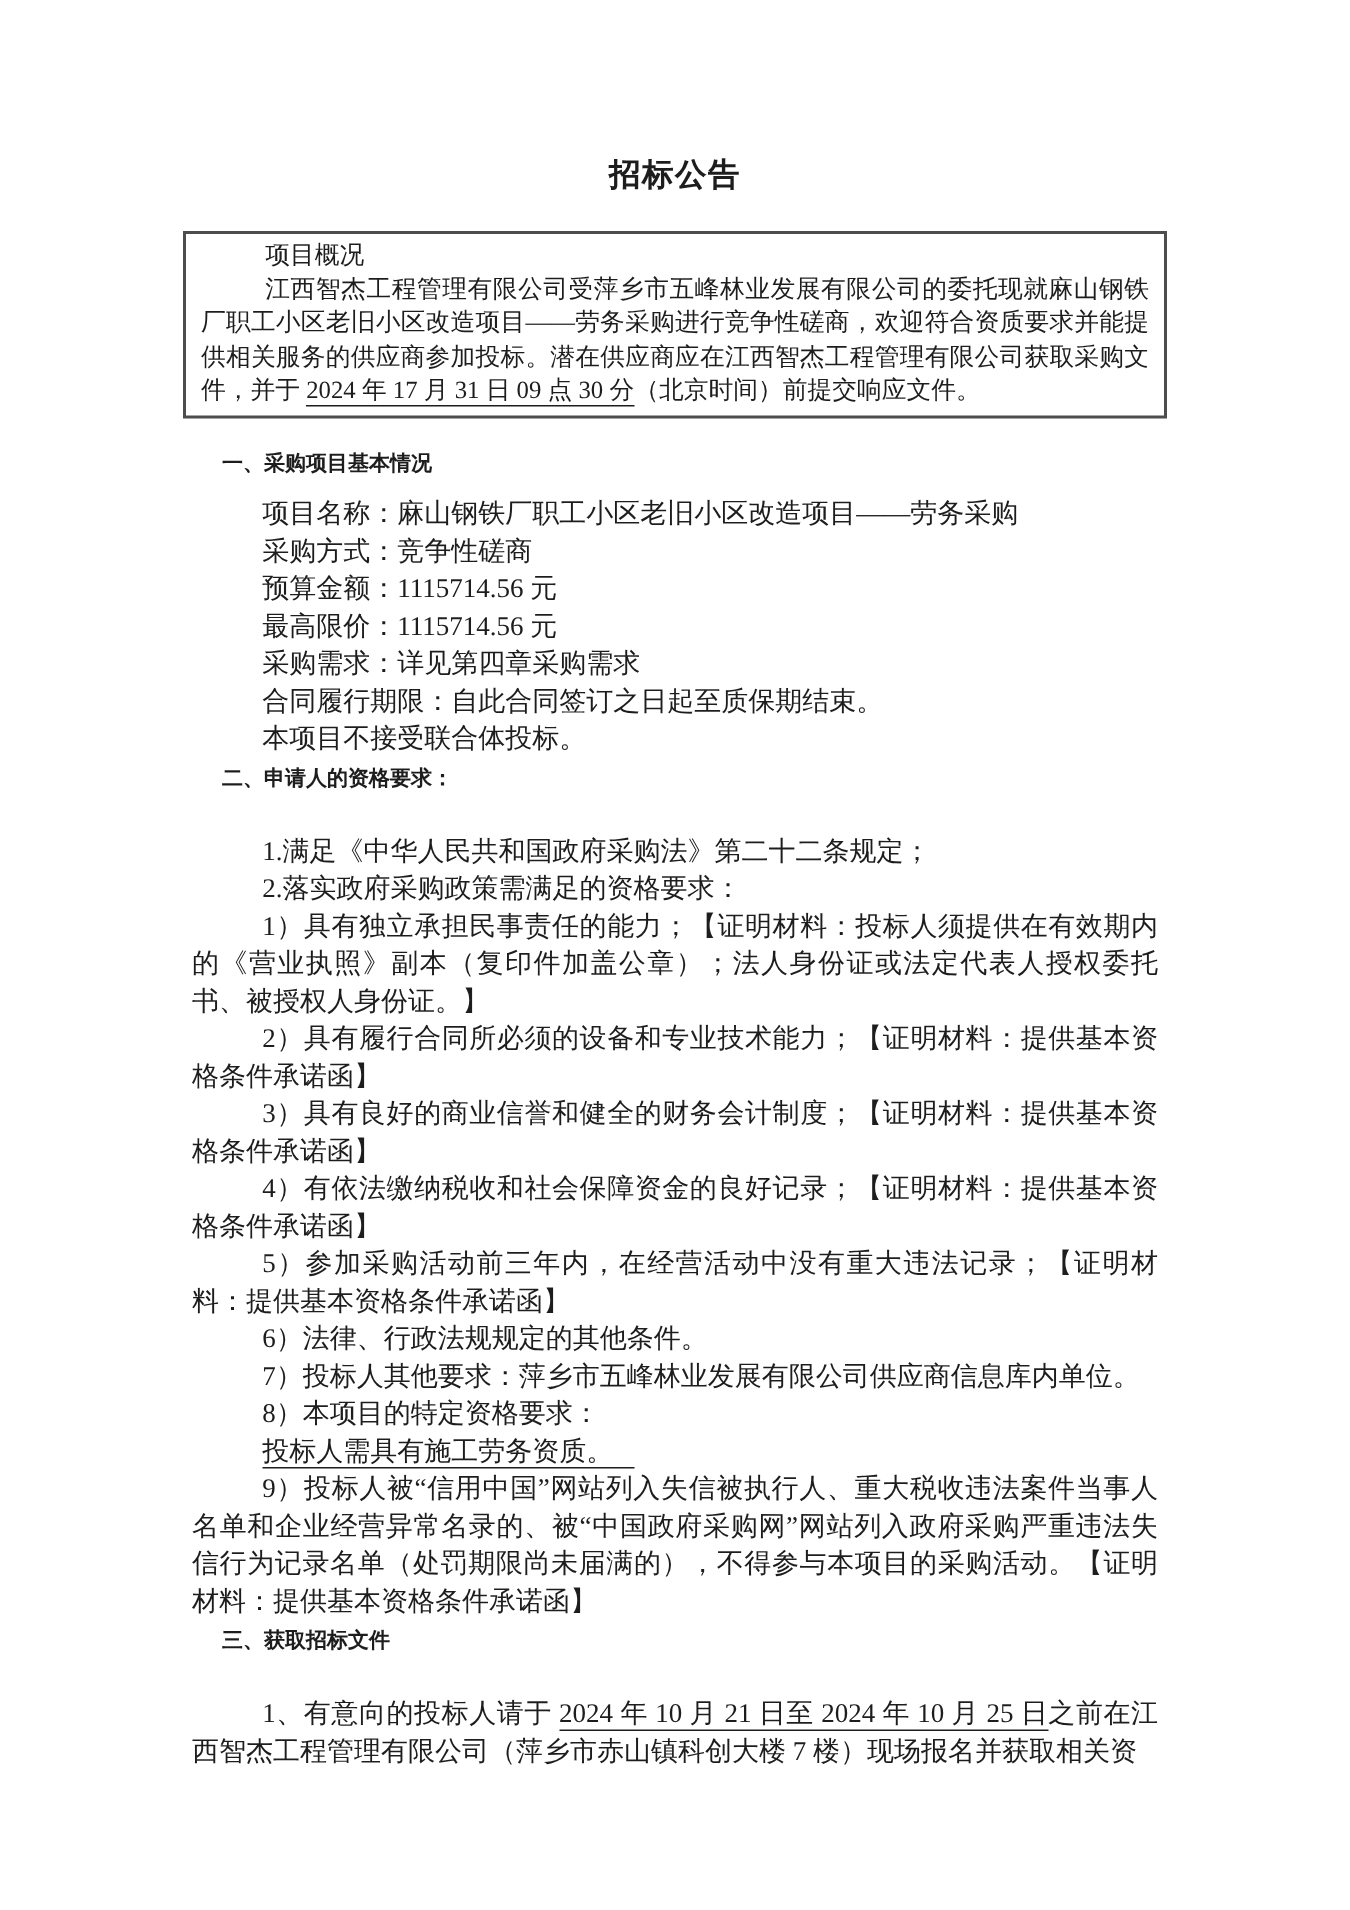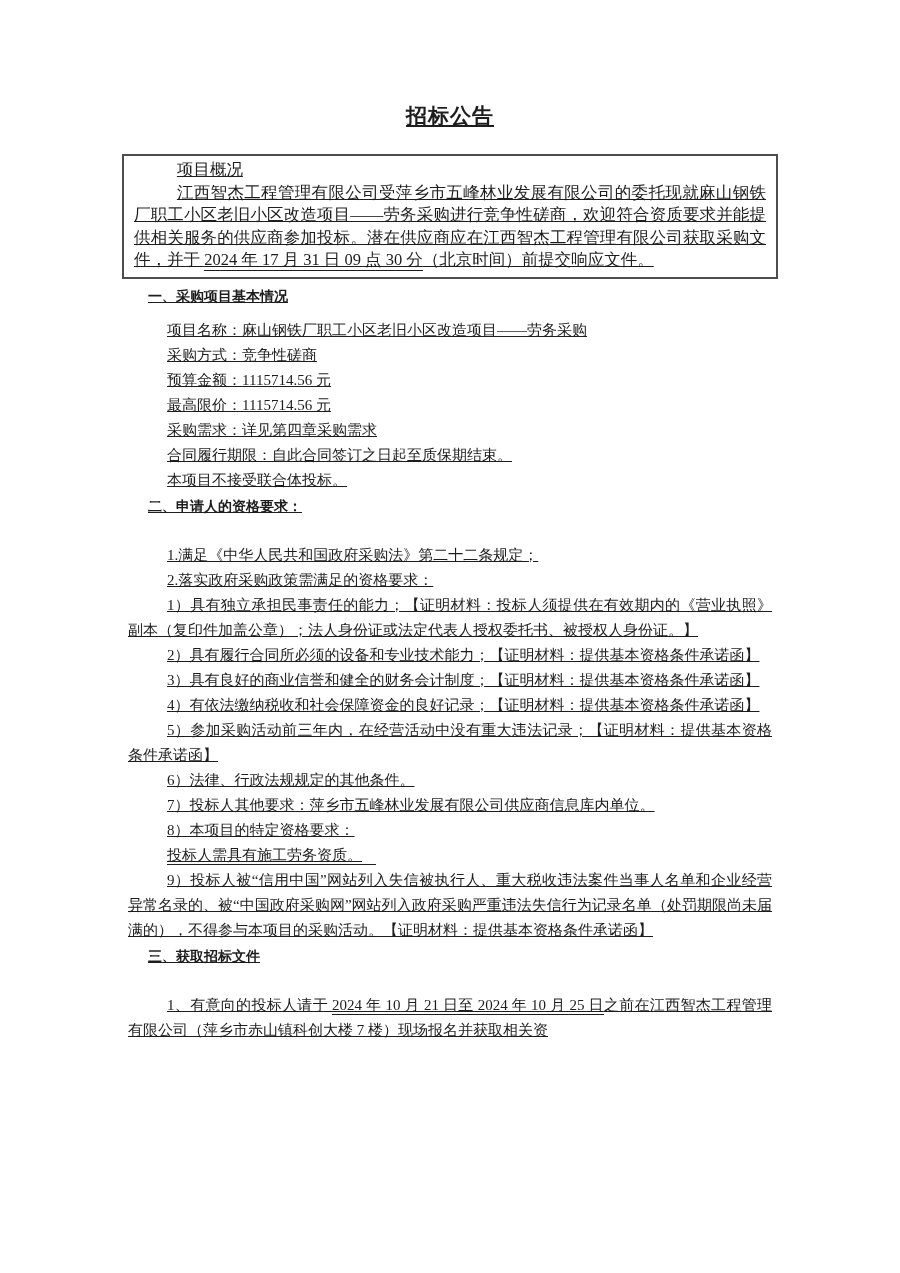--- a/index.html
+++ b/index.html
@@ -9,51 +9,50 @@
   }
   .page {
     position: relative;
     width: 900px;
     height: 1273px;
     background: #ffffff;
     overflow: hidden;
     font-family: "Liberation Serif", "DejaVu Serif", serif;
     color: #1d1d1d;
     box-sizing: border-box;
-    text-decoration: underline;
   }
   .content {
     margin: 0 128px;
   }
   .doc-title {
     margin: 0;
     padding-top: 100px;
     text-align: center;
     font-size: 21px;
     font-weight: 700;
     letter-spacing: 1px;
     line-height: 32px;
   }
   .overview-box {
-    margin: 22px -6px 4px -6px;
+    margin: 22px -6px 16px -6px;
     border: 2px solid #4d4d4d;
     padding: 3px 10px 5px 10px;
   }
   .overview-box p {
     margin: 0;
     font-size: 16.5px;
     line-height: 22.5px;
     text-align: justify;
   }
   .indent {
     text-indent: 2.6em;
   }
   p.body-line {
     margin: 0;
-    font-size: 15px;
+    font-size: 18px;
     line-height: 25px;
     text-align: justify;
   }
   h2.sec-heading {
     margin: 0;
     margin-left: 20px;
     font-size: 14px;
     font-weight: 700;
     line-height: 26px;
     font-family: "Liberation Sans", "DejaVu Sans", sans-serif;

